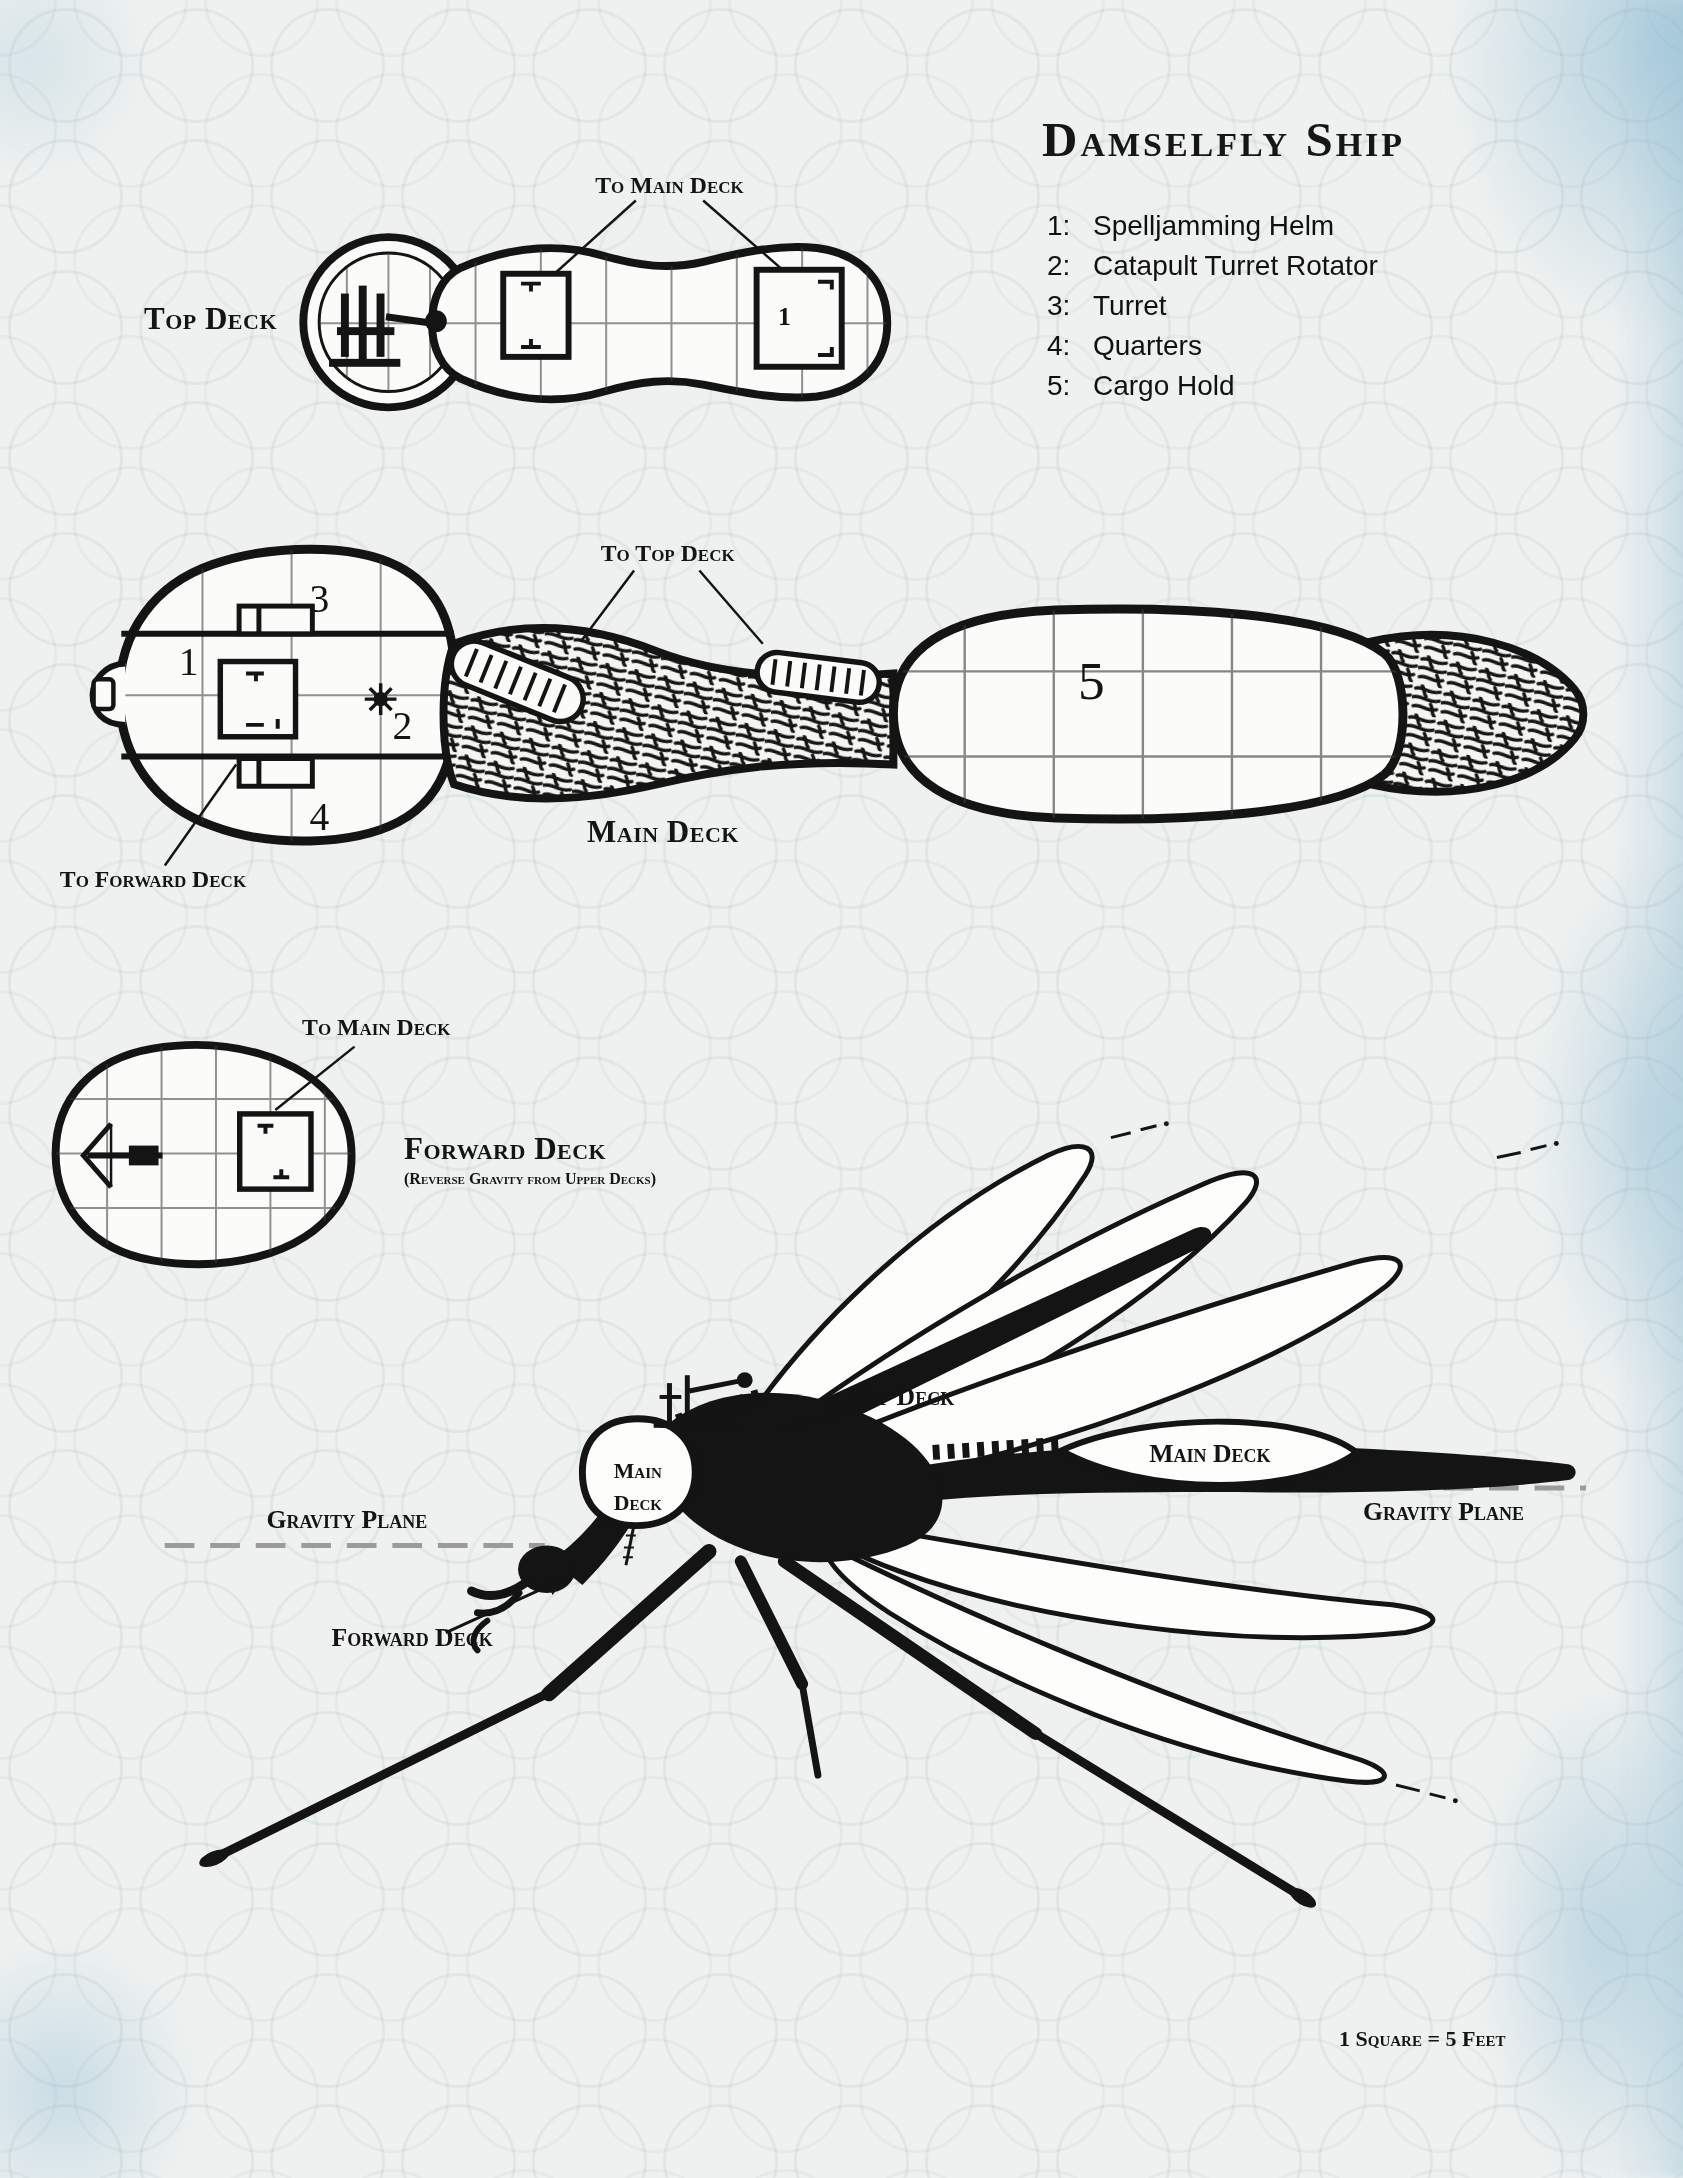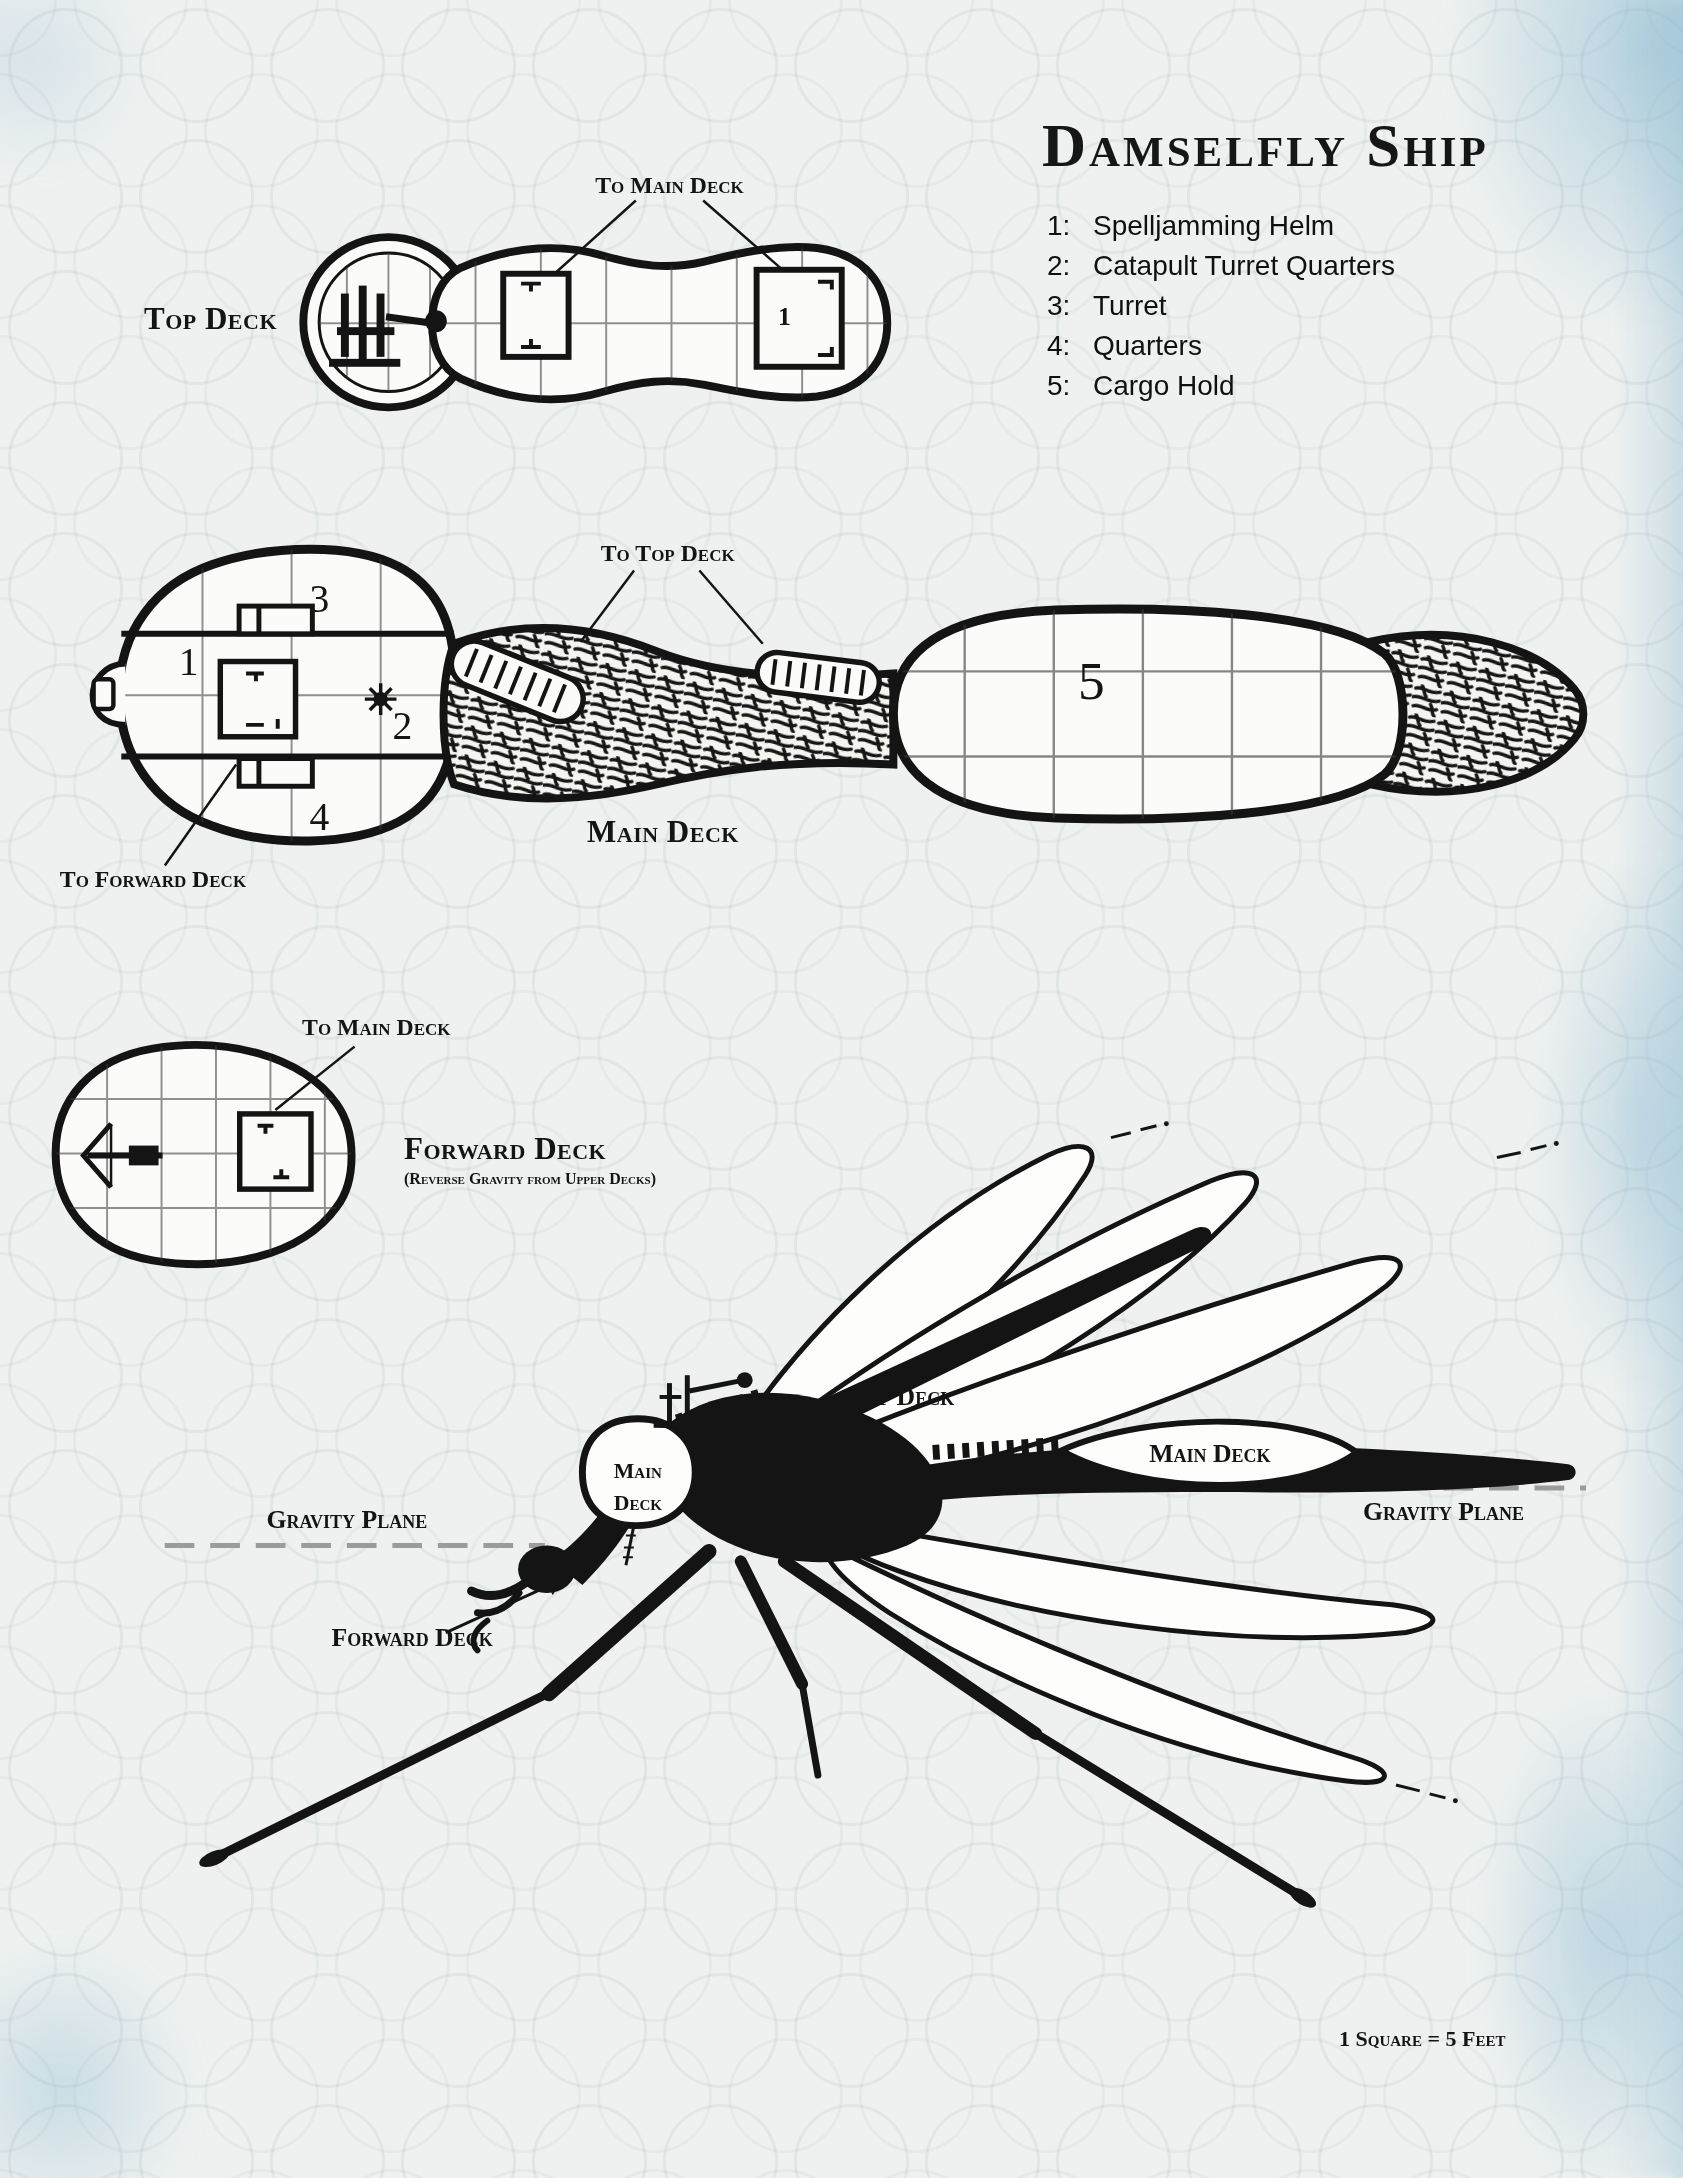--- a/index.html
+++ b/index.html
@@ -5,21 +5,21 @@
   *{box-sizing:border-box}
   html,body{margin:0;padding:0;background:#dfe3e2}
   .page{position:relative;width:1683px;height:2178px;margin:0 auto;background-color:#eef1f0;overflow:hidden;
         font-family:"Liberation Serif",serif;color:#141414}
   .scales{position:absolute;inset:0;
     background-image:
       radial-gradient(circle,transparent 54px,rgba(148,166,173,.15) 55px,rgba(148,166,173,.15) 57px,transparent 58px),
       radial-gradient(circle,transparent 54px,rgba(148,166,173,.11) 55px,rgba(148,166,173,.11) 57px,transparent 58px);
     background-size:131px 131px,131px 131px;background-position:0 0,65px 65px;}
   .wc{position:absolute;pointer-events:none}
-  .title{position:absolute;left:1042px;top:111px;font-size:61px;font-weight:bold;font-variant:small-caps;letter-spacing:3px;color:#161616}
+  .title{position:absolute;left:1042px;top:111px;font-size:49px;font-weight:bold;font-variant:small-caps;letter-spacing:3px;color:#161616}
   .legend{position:absolute;left:1047px;top:206px;font-family:"Liberation Sans",sans-serif;font-size:28px;line-height:40px;color:#101010}
   .legend-row{display:flex}
   .legend-num{width:46px;flex:none}
   .deck-label{position:absolute;font-weight:bold;font-variant:small-caps;font-size:31px;letter-spacing:0.5px;color:#141414}
   .deck-sublabel{position:absolute;font-weight:bold;font-variant:small-caps;font-size:16px;color:#141414}
   .scale-note{position:absolute;left:1339px;top:2026px;font-weight:bold;font-variant:small-caps;font-size:22px;color:#141414}
   svg{position:absolute;overflow:visible}
   svg text{fill:#141414;font-family:"Liberation Serif",serif}
   .t-leader{font-size:24px;font-weight:bold;font-variant:small-caps}
   .t-grav{font-size:26px;font-weight:bold;font-variant:small-caps}
@@ -45,21 +45,21 @@
   <div class="wc" style="left:-89px;top:-59px;width:238px;height:238px;background:radial-gradient(ellipse,rgba(130,182,208,.22),rgba(130,182,208,0) 70%);filter:blur(16px)"></div>
 
   <div class="title">Damselfly Ship</div>
   <div class="legend">
     <div class="legend-row">
       <span class="legend-num">1:</span>
       <span>Spelljamming Helm</span>
     </div>
     <div class="legend-row">
       <span class="legend-num">2:</span>
-      <span>Catapult Turret Quarters</span>
+      <span>Catapult Turret Rotator</span>
     </div>
     <div class="legend-row">
       <span class="legend-num">3:</span>
       <span>Turret</span>
     </div>
     <div class="legend-row">
       <span class="legend-num">4:</span>
       <span>Quarters</span>
     </div>
     <div class="legend-row">

